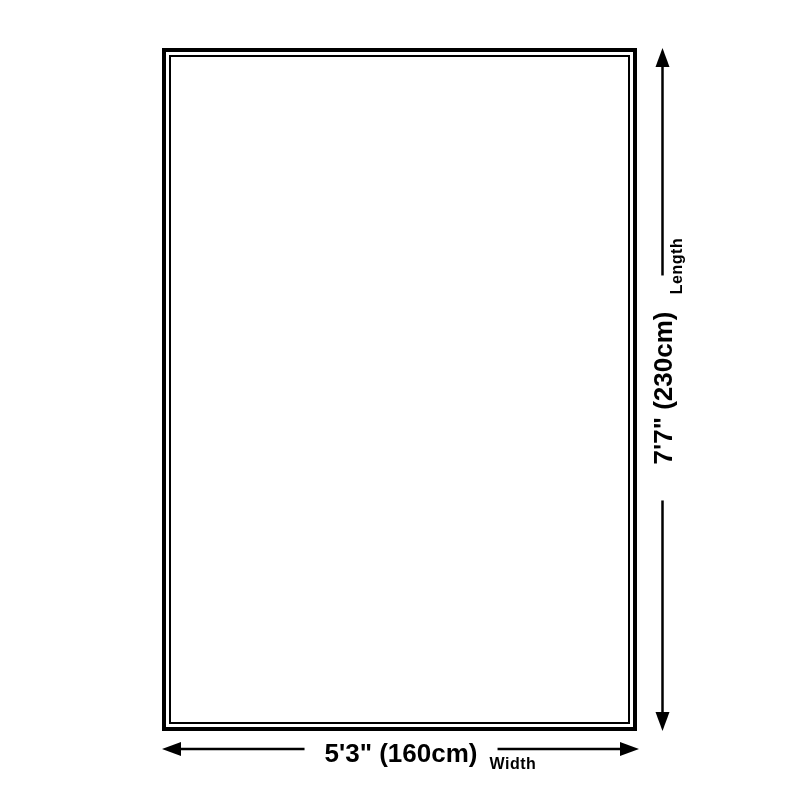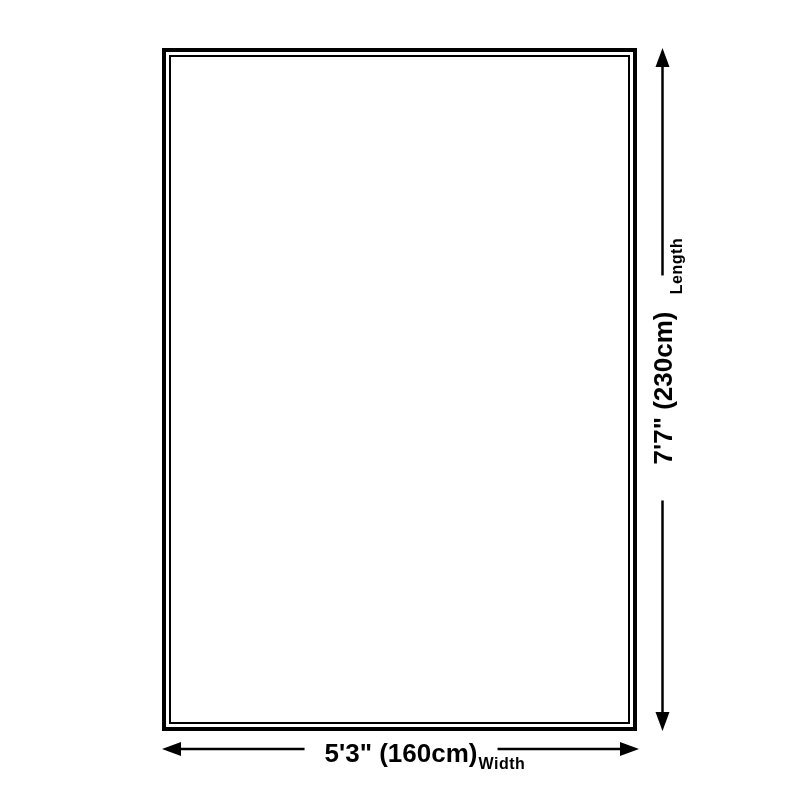--- a/index.html
+++ b/index.html
@@ -64,21 +64,21 @@
     line-height: 1;
     z-index: 3;
   }
   .width-value {
     left: 401px;
     top: 753px;
     padding: 2px 20px;
     transform: translate(-50%, -50%);
   }
   .width-label {
-    left: 502px;
+    left: 513px;
     top: 764px;
     transform: translate(-50%, -50%);
   }
   .length-value {
     left: 663px;
     top: 388px;
     padding: 2px 36px;
     transform: translate(-50%, -50%) rotate(-90deg);
   }
   .length-label {

